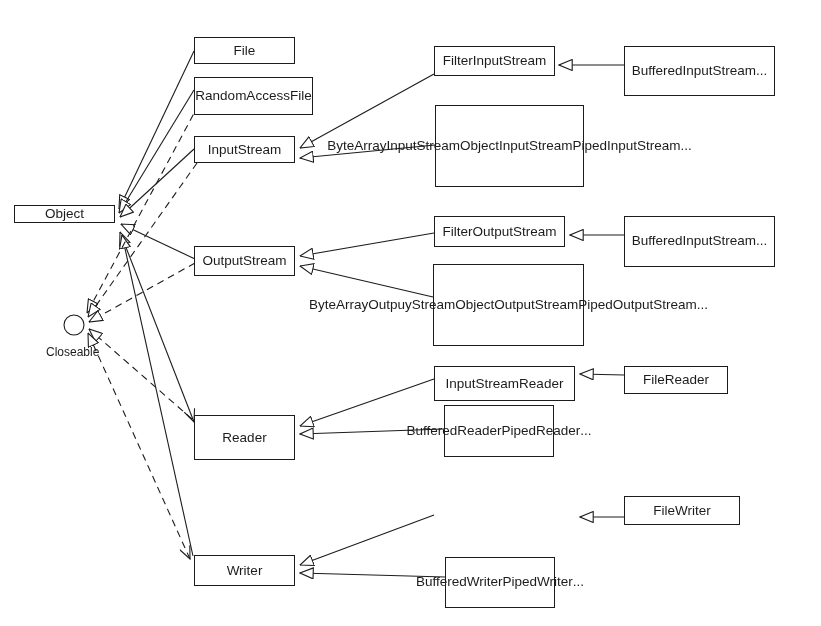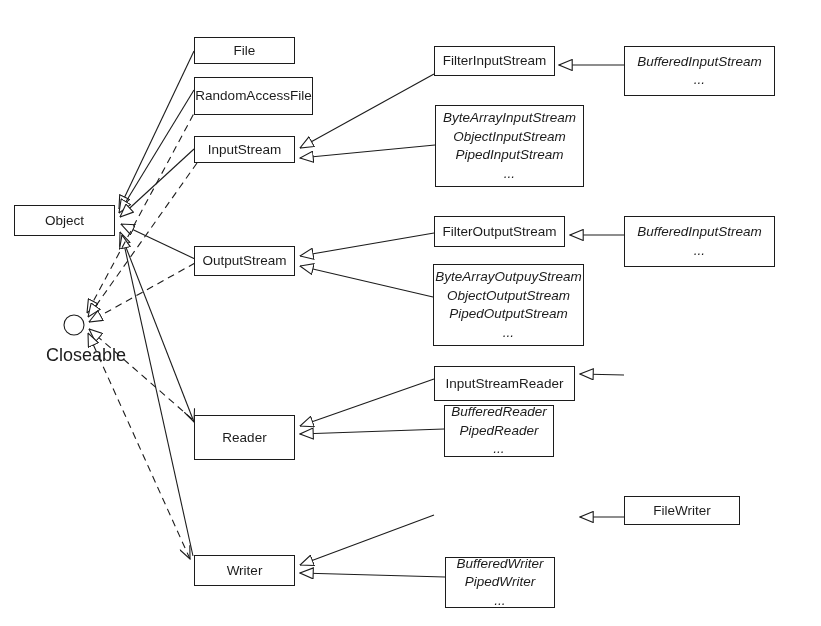--- a/index.html
+++ b/index.html
@@ -2,23 +2,23 @@
 <html><head>
 <meta charset="utf-8">
 <style>
   html,body{margin:0;padding:0;background:#ffffff;}
   #stage{position:relative;width:821px;height:626px;background:#ffffff;overflow:hidden;
          font-family:"Liberation Sans","DejaVu Sans",sans-serif;color:#1c1c1c;}
   #edges{position:absolute;left:0;top:0;width:821px;height:626px;}
   .box{position:absolute;border:1px solid #1c1c1c;background:#ffffff;box-sizing:border-box;
        display:flex;align-items:center;justify-content:center;font-size:13.5px;line-height:16px;
        text-align:center;}
-  .box.multi{flex-direction:column;justify-content:center;line-height:18.5px;font-style:italic;}
+  .box.multi{justify-content:center;line-height:18.5px;}
   .abstract{}
-  .iface-label{position:absolute;font-size:18px;}
+  .iface-label{position:absolute;font-size:12px;}
   line{stroke:#1c1c1c;stroke-width:1.1;}
   .dashed{stroke-dasharray:7 5;}
 </style>
 </head>
 <body>
 
 <div id="stage">
 
   <svg id="edges" viewBox="0 0 821 626">
     <defs>
@@ -52,21 +52,21 @@
     <line x1="434" y1="379" x2="300" y2="426" marker-end="url(#tri)"></line>
     <line x1="444" y1="429" x2="300" y2="434" marker-end="url(#tri)"></line>
     <line x1="624" y1="375" x2="580" y2="374" marker-end="url(#tri)"></line>
     <line x1="434" y1="515" x2="300" y2="565" marker-end="url(#tri)"></line>
     <line x1="445" y1="577" x2="300" y2="573" marker-end="url(#tri)"></line>
     <line x1="624" y1="517" x2="580" y2="517" marker-end="url(#tri)"></line>
 
     <circle cx="74" cy="325" r="10" fill="#ffffff" stroke="#1c1c1c" stroke-width="1.1"></circle>
   </svg>
 
-  <div class="box" style="left:14px;top:205px;width:101px;height:31px">
+  <div class="box" style="left:14px;top:205px;width:101px;height:18px">
     <span>Object</span>
   </div>
 
   <div class="iface-label" style="left:46px;top:345px">Closeable</div>
 
   <div class="box" style="left:194px;top:37px;width:101px;height:27px">
     <span>File</span>
   </div>
 
   <div class="box" style="left:194px;top:77px;width:119px;height:38px">
@@ -118,20 +118,23 @@
     <span>ByteArrayOutpuyStream</span>
     <span>ObjectOutputStream</span>
     <span>PipedOutputStream</span>
     <span>...</span>
   </div>
 
   <div class="box" style="left:434px;top:366px;width:141px;height:35px">
     <span>InputStreamReader</span>
   </div>
 
+  <div class="box" style="left:624px;top:366px;width:104px;height:28px">
+    <span>FileReader</span>
+  </div>
 
   <div class="box multi" style="left:444px;top:405px;width:110px;height:52px">
     <span>BufferedReader</span>
     <span>PipedReader</span>
     <span>...</span>
   </div>
 
 
   <div class="box" style="left:624px;top:496px;width:116px;height:29px">
     <span>FileWriter</span>

